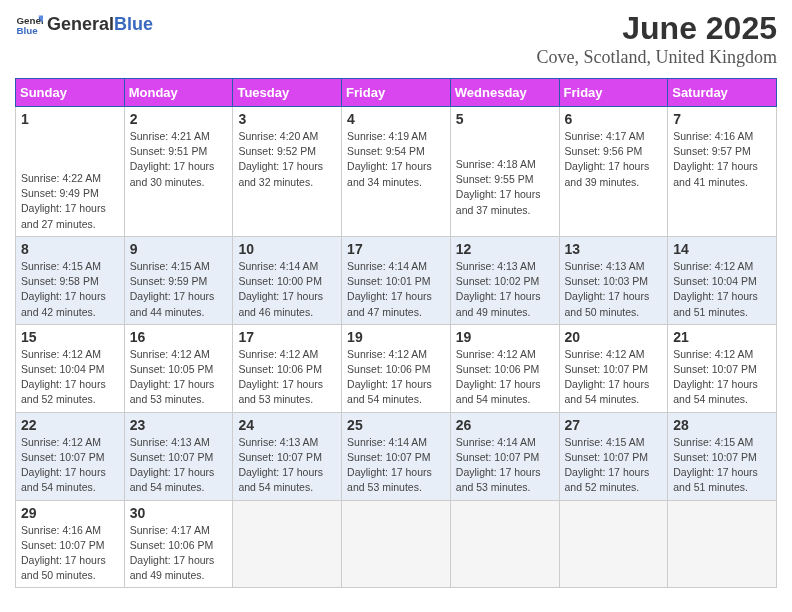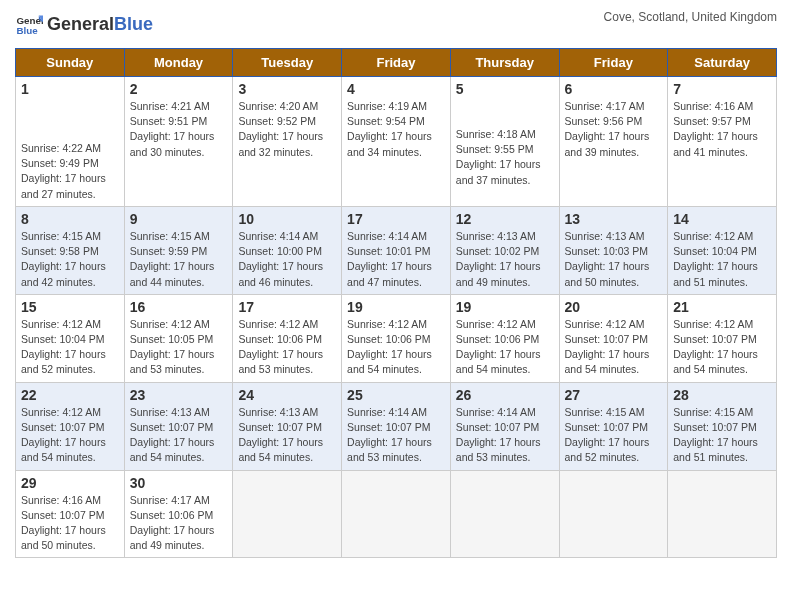--- a/index.html
+++ b/index.html
@@ -37,33 +37,34 @@
     }
     .title-section {
       text-align: right;
     }
     .main-title {
       font-size: 32px;
       font-weight: bold;
       color: #333;
     }
     .subtitle {
-      font-size: 12px;
+      font-size: 18px;
       color: #555;
+      font-family: Liberation Serif, serif;
     }
     .calendar-table {
       width: 100%;
       border-collapse: collapse;
       font-size: 11px;
     }
     .calendar-table th {
-      background-color: #a16207;
+      background-color: #d946ef;
       color: #fff;
       padding: 6px 4px;
-      text-align: center;
+      text-align: left;
       font-size: 13px;
       border: 1px solid #2a5aaf;
     }
     .calendar-table td {
       border: 1px solid #ccc;
       vertical-align: top;
       padding: 4px 5px;
       width: calc(100%/7);
       min-height: 80px;
       height: 85px;
@@ -98,32 +99,33 @@
       <polygon points="34,8 40,8 40,18" fill="#5a8adf"></polygon>
     </svg>
     <div>
       <div style="display:flex; align-items:baseline; gap:0;">
         <span class="logo-text-general">General</span>
           <span class="logo-text-blue">Blue</span>
       </div>
     </div>
   </div>
   <div class="title-section">
+    <div class="main-title">June 2025</div>
     <div class="subtitle">Cove, Scotland, United Kingdom</div>
   </div>
 </div>
 
 <table class="calendar-table">
   <thead>
     <tr>
     <th>Sunday</th>
         <th>Monday</th>
         <th>Tuesday</th>
         <th>Friday</th>
-        <th>Thursday</th>
+        <th>Wednesday</th>
         <th>Friday</th>
         <th>Saturday</th>
       </tr>
   </thead>
   <tbody id="calendar-body">
   <tr class="row-odd">
         <td>
           <span class="day-number">1</span>
           <div class="day-info" style="white-space: pre-line; margin-top: 44px;">Sunrise: 4:22 AM
 Sunset: 9:49 PM

